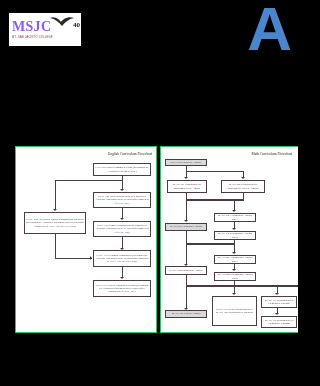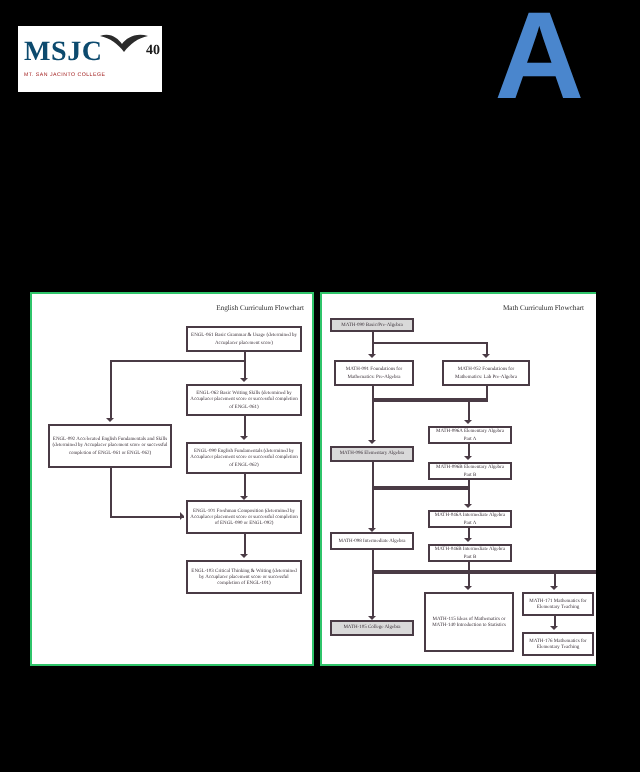--- a/index.html
+++ b/index.html
@@ -3,21 +3,21 @@
 <meta charset="utf-8">
 <style>
   html,body{margin:0;padding:0;background:#000;}
   body{width:298px;height:386px;position:relative;overflow:hidden;
        font-family:"Liberation Serif",serif;}
 
   
   .logo{position:absolute;left:9px;top:13px;width:72px;height:33px;
         background:#fff;overflow:hidden;}
   .logo-msjc{position:absolute;left:3px;top:7px;font-family:"Liberation Serif",serif;
-             font-size:14px;font-weight:700;color:#0c4a6e;letter-spacing:.3px;
+             font-size:14px;font-weight:700;color:#8b5cf6;letter-spacing:.3px;
              line-height:14px;}
   .logo-sub{position:absolute;left:3px;top:23px;font-family:"Liberation Sans",sans-serif;
             font-size:2.6px;color:#a01a1a;letter-spacing:.25px;white-space:nowrap;}
   .logo-year{position:absolute;right:1px;top:8px;font-family:"Liberation Serif",serif;
              font-size:7px;font-weight:700;color:#1a1a1a;}
   .logo-bird{position:absolute;left:40px;top:2px;width:26px;height:14px;}
 
   
   .watermark-a{position:absolute;right:6px;top:-2px;font-family:"Liberation Sans",sans-serif;
                font-size:62px;font-weight:700;color:#4a86cd;line-height:62px;}

